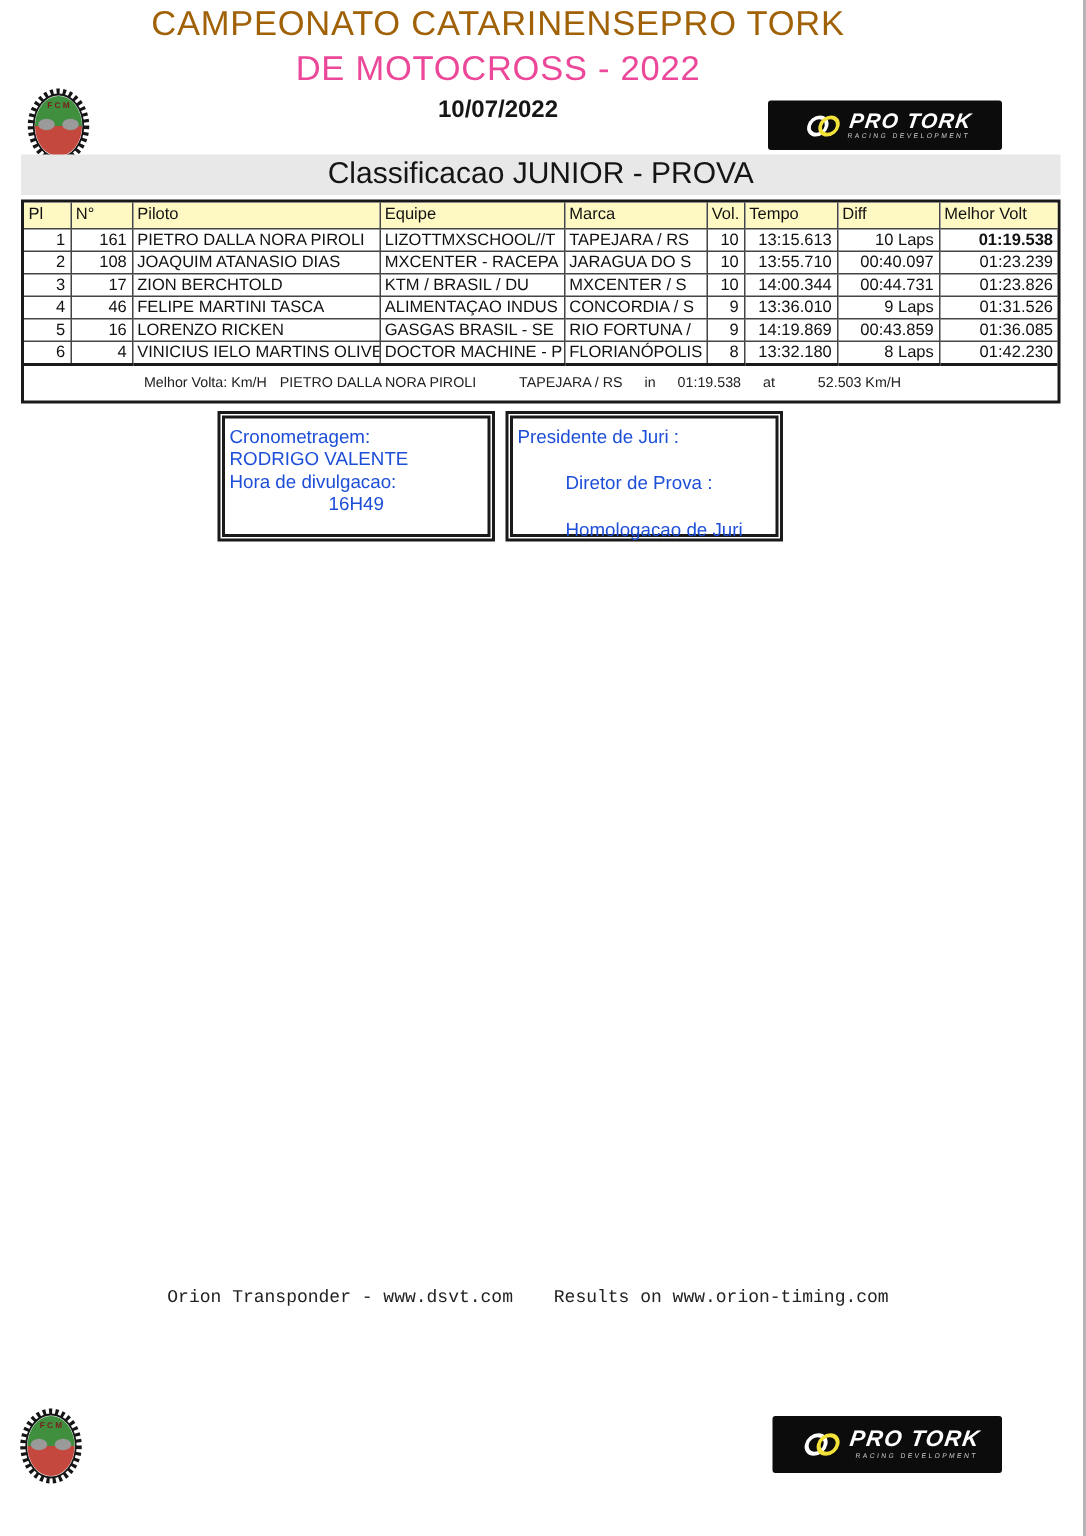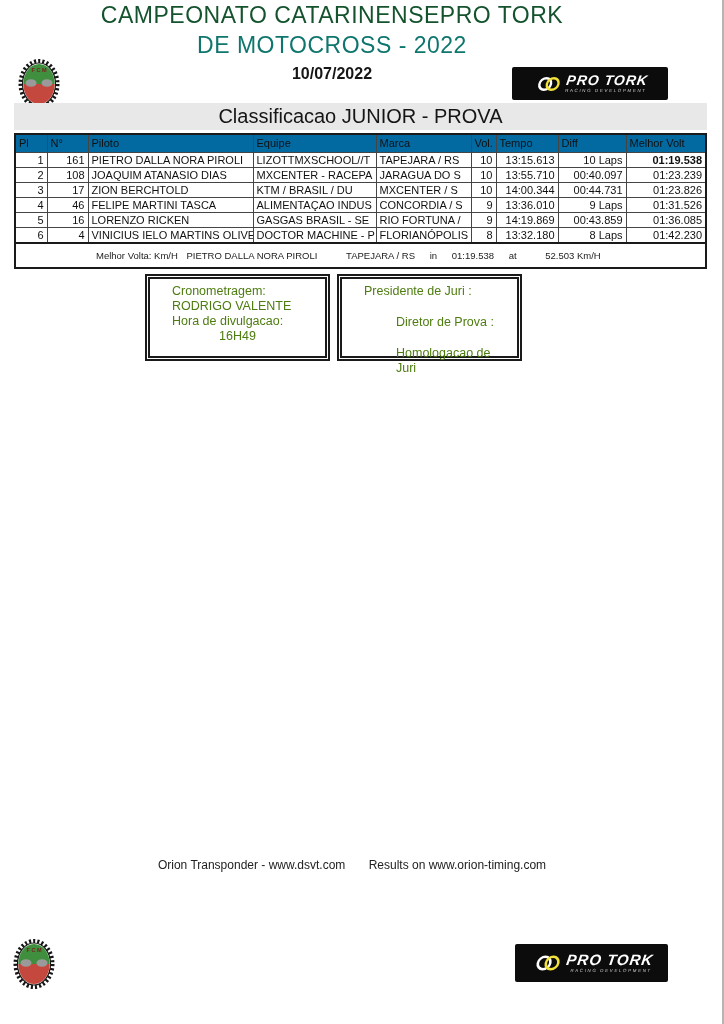--- a/index.html
+++ b/index.html
@@ -6,22 +6,22 @@
   html,body { background:#9e9e9e; }
   body { font-family:"Liberation Sans", sans-serif; }
   .page {
     position:relative; width:724px; height:1024px; margin:0 auto;
     background:#ffffff; color:#1a1a1a; overflow:hidden;
     border-right:2px solid #b5b5b5;
   }
 
   
   .title-block { position:absolute; left:0; top:6; width:664px; text-align:center; }
-  .title-1 { font-size:23px; letter-spacing:.5px; line-height:30px; color:#14532d; }
-  .title-2 { font-size:23px; letter-spacing:.5px; line-height:30px; color:#0f766e;text-align:center; }
+  .title-1 { font-size:23px; letter-spacing:.5px; line-height:30px; color:#a16207; }
+  .title-2 { font-size:23px; letter-spacing:.5px; line-height:30px; color:#ec4899;text-align:center; }
   .event-date { font-size:16px; line-height:24px; margin-top:2px; color:#161616;font-weight:bold; }
 
   .fcm-logo { position:absolute; width:42px; height:52px; }
   .fcm-top { left:18px; top:58px; }
   .fcm-bottom { left:13px; top:938px; }
   .fcm-logo svg { width:100%; height:100%; display:block; }
 
   .protork-box {
     position:absolute; background:#0c0c0c; border-radius:2px;
     display:flex; align-items:center; justify-content:center; gap:5px;
@@ -44,45 +44,45 @@
   .results-box {
     position:absolute; left:14px; top:133px; width:693px; height:136px;
     border:2px solid #1a1a1a; background:#fff;
   }
   table.results { border-collapse:collapse; table-layout:fixed; width:689px; font-size:11px; }
   table.results th, table.results td {
     border-right:1px solid #454545; border-bottom:1px solid #454545;
     padding:0 3px; white-space:nowrap; overflow:hidden; font-weight:400;
     height:15px; line-height:14px; color:#111; text-align:left;
   }
-  table.results th { height:17px; line-height:16px; background:#0369a1; }
+  table.results th { height:17px; line-height:16px; background:#fef9c3; }
   table.results th:last-child, table.results td:last-child { border-right:none; }
   table.results tbody tr:last-child td { border-bottom:2px solid #1a1a1a; }
   table.results .r { text-align:right; }
   table.results .b { font-weight:700; }
 
   .best-lap {
     position:absolute; left:0; bottom:0; width:100%; height:22px;
     font-size:9.5px; line-height:22px; color:#222; padding-left:80px; white-space:nowrap;
   }
   .best-lap span { display:inline-block; }
   .gap-lg { margin-left:26px; } .gap-md { margin-left:12px; } .gap-sm { margin-left:6px; }
 
   
   .sign-row { position:absolute; left:145px; top:274px; display:flex; gap:7px; }
   .sign-box {
     width:185px; height:87px; border:5px double #1a1a1a; background:#fff;
-    padding:5px 22px; font-size:12.5px; color:#4d7c0f;
+    padding:5px 3px; font-size:12.5px; color:#1d4ed8;
   }
   .sign-box .line { line-height:15px; }
   .sp-t { } .sp-t2 { margin-top:16px;margin-left:32px; }
   .centered { text-align:center; }
 
   
-  .footer-line { position:absolute; left:0; top:858px; width:704px; text-align:center; font-size:12px; color:#222; }
+  .footer-line { position:absolute; left:0; top:858px; width:704px; text-align:center; font-size:12px; color:#222;font-family:Liberation Mono, monospace; }
   .footer-line .second { margin-left:20px; }
 </style>
 </head>
 <body>
 
 <div class="page">
 
   <div class="title-block">
     <div class="title-1">CAMPEONATO CATARINENSEPRO TORK</div>
     <div class="title-2">DE MOTOCROSS - 2022</div>

